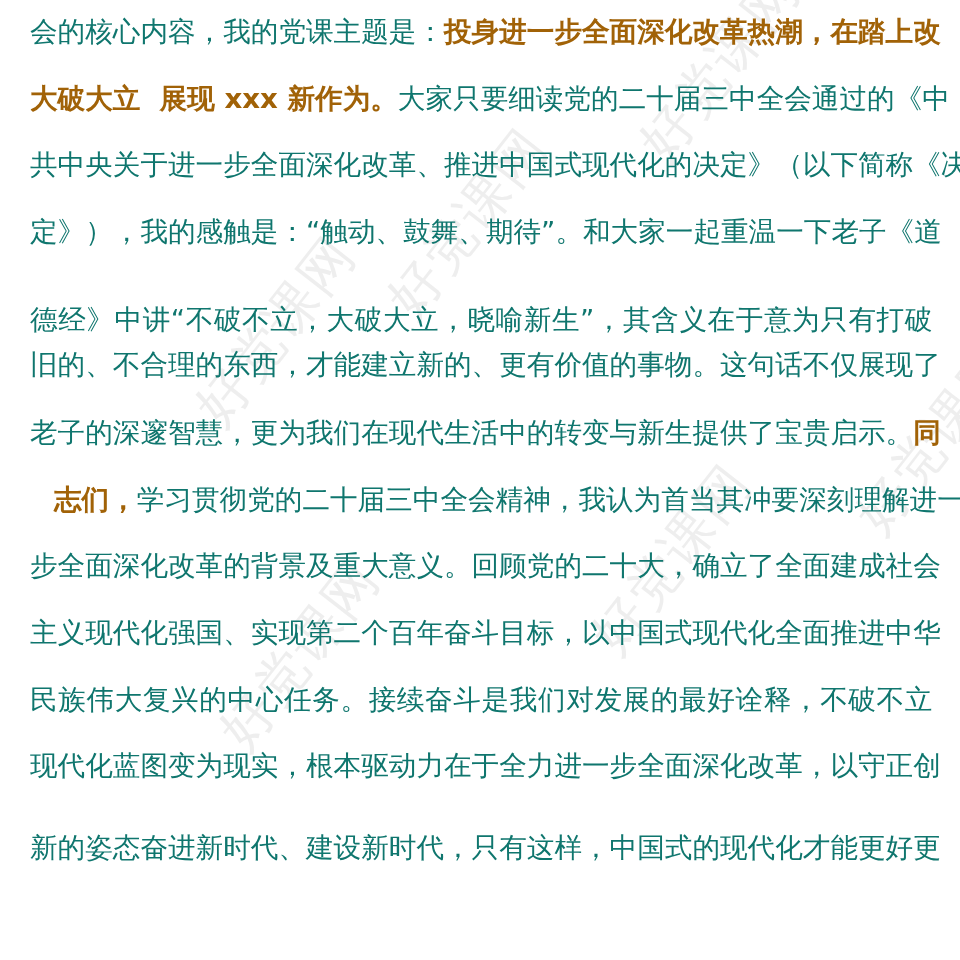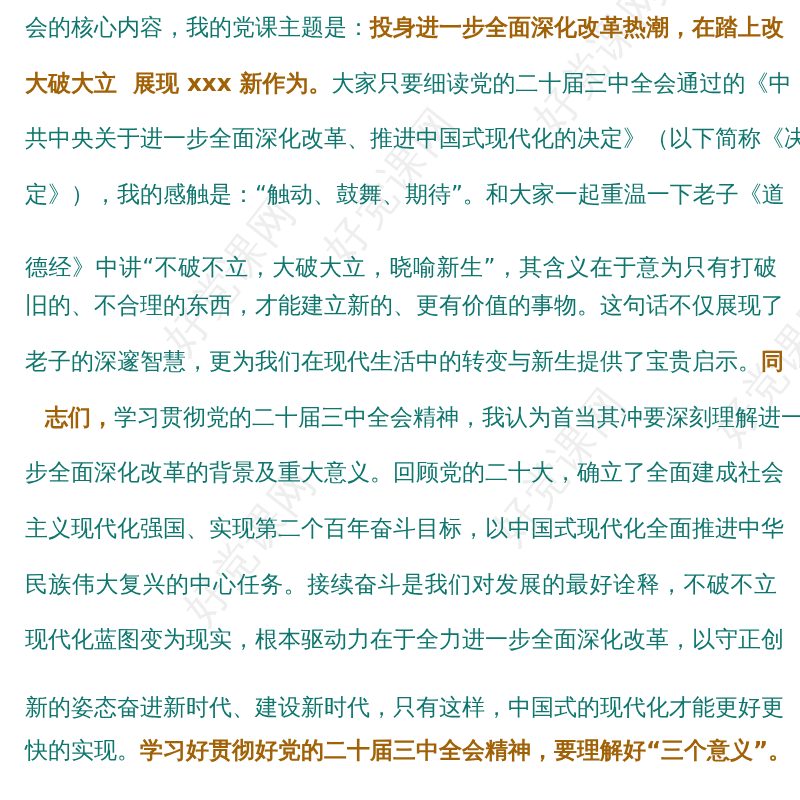--- a/index.html
+++ b/index.html
@@ -101,17 +101,14 @@
   </div>
   <div class="line" style="top: 569px; letter-spacing: 0px;">
     <span class="n">民族伟大复兴的中心任务。接续奋斗是我们对发展的最好诠释，不破不立</span>
   </div>
   <div class="line" style="top: 624px; letter-spacing: 0px;">
     <span class="n">现代化蓝图变为现实，根本驱动力在于全力进一步全面深化改革，以守正创</span>
   </div>
   <div class="line" style="top: 680px; letter-spacing: 0px; margin-top: 12px;">
     <span class="n">新的姿态奋进新时代、建设新时代，只有这样，中国式的现代化才能更好更</span>
   </div>
-  <div class="line" style="top: 735px; letter-spacing: 0px;">
-    <span class="n">快的实现。</span><span class="b">学习好贯彻好党的二十届三中全会精神，要理解好“三个意义”。</span>
-  </div>
 
 </div>
 
 </body></html>

